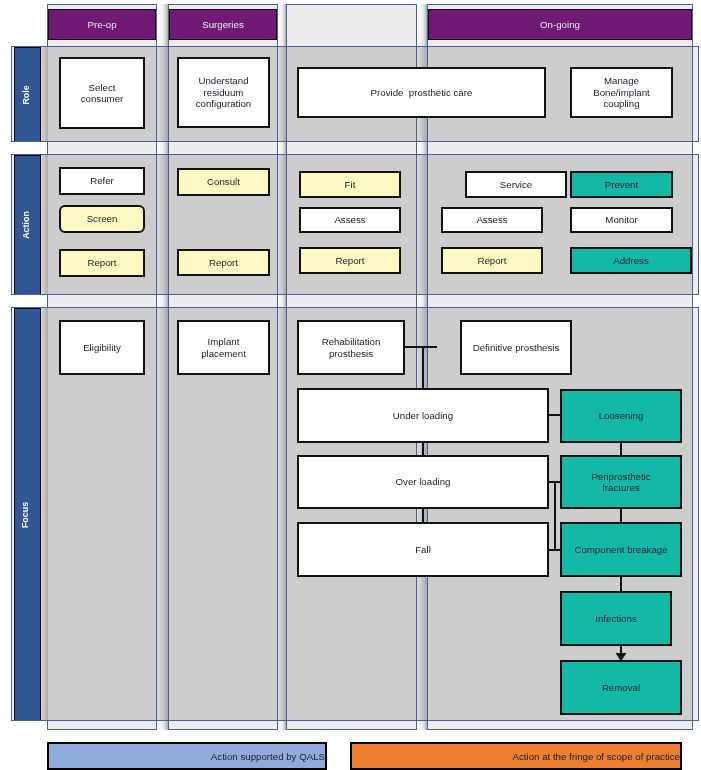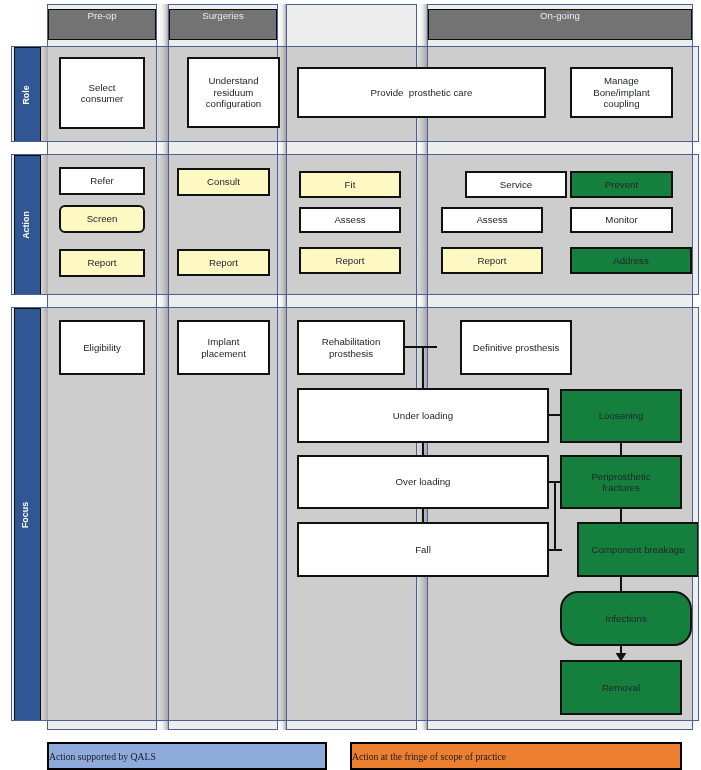--- a/index.html
+++ b/index.html
@@ -13,44 +13,44 @@
   
   .colpane{border:1px solid #4b6098;background:#ededee;}
   .rowpane{border:1px solid #4b6098;background:#ededee;}
   .rowpane-edge{border:1px solid #4b6098;background:transparent;}
   .cell{background:#cdcdcd;}
   .gap-shadow{background:linear-gradient(90deg,#d8d8d8 0%,#d3d3d3 22%,#c6c6c6 52%,#b2b2b2 82%,#a9a9a9 96%,#c9c9c9 100%);}
   .gap-shadow-light{background:linear-gradient(90deg,#fcfcfc 0%,#fbfbfb 22%,#ededed 55%,#c8c8c8 86%,#aeaeae 97%,#dcdcdc 100%);}
   .left-shadow{background:linear-gradient(90deg,#d4d4d4 0%,#c9c9c9 38%,#b5b5b5 78%,#ababab 100%);}
 
   
-  .colhead{background:#737373;border:1.6px solid #0c0c0c;
-           display:flex;align-items:flex-start;justify-content:center;
+  .colhead{background:#701a75;border:1.6px solid #0c0c0c;
+           display:flex;align-items:center;justify-content:center;
            color:#e8ebf1;font-size:9.7px;}
   .rowhead{background:#305694;border:1.6px solid #0c0c0c;
            display:flex;align-items:center;justify-content:center;
            color:#ffffff;font-size:8.9px;font-weight:bold;}
   .rowhead span{display:block;transform:rotate(-90deg) translateY(-2px);white-space:nowrap;}
 
   
   .node{border:2px solid #111111;background:#ffffff;
         display:flex;align-items:center;justify-content:center;
         text-align:center;font-size:9.7px;line-height:11.4px;color:#22252e;
         padding:0 6px;}
   .node > span{display:block;}
   .node.blue{background:#fef9c3;}
-  .node.orange{background:#15803d;}
+  .node.orange{background:#14b8a6;}
 
   
   .hline{background:#111111;height:2px;}
   .vline{background:#111111;width:2px;}
 
   
   .legend{border:2.2px solid #000000;display:flex;align-items:center;
-          justify-content:flex-start;font-size:9.7px;color:#1b1b25;font-family:Liberation Serif, serif;}
+          justify-content:flex-end;font-size:9.7px;color:#1b1b25;}
 </style>
 </head>
 <body>
 
 <div id="stage">
 
   <div class="abs rowpane" style="left:11px;top:46px;width:688px;height:96px;"></div>
   <div class="abs rowpane" style="left:11px;top:154px;width:688px;height:141px;"></div>
   <div class="abs rowpane" style="left:11px;top:307px;width:688px;height:414px;"></div>
 
@@ -106,21 +106,21 @@
   <div class="abs rowhead" style="left:14px;top:155px;width:27px;height:140px;">
     <span>Action</span>
   </div>
   <div class="abs rowhead" style="left:14px;top:308px;width:27px;height:413px;">
     <span>Focus</span>
   </div>
 
   <div class="abs node" style="left:59px;top:57px;width:86px;height:72px;">
     <span>Select consumer</span>
   </div>
-  <div class="abs node" style="left:187px;top:57px;width:93px;height:71px;">
+  <div class="abs node" style="left:177px;top:57px;width:93px;height:71px;">
     <span>Understand residuum configuration</span>
   </div>
   <div class="abs node" style="left:297px;top:67px;width:249px;height:51px;">
     <span style="white-space:pre-wrap">Provide  prosthetic care</span>
   </div>
   <div class="abs node" style="left:570px;top:67px;width:103px;height:51px;">
     <span>Manage Bone/implant coupling</span>
   </div>
 
   <div class="abs node" style="left:59px;top:167px;width:86px;height:28px;">
@@ -208,24 +208,24 @@
   <div class="abs node" style="left:297px;top:522px;width:252px;height:55px;">
     <span>Fall</span>
   </div>
 
   <div class="abs node orange" style="left:560px;top:389px;width:122px;height:54px;">
     <span>Loosening</span>
   </div>
   <div class="abs node orange" style="left:560px;top:455px;width:122px;height:54px;">
     <span style="max-width:74px">Periprosthetic fractures</span>
   </div>
-  <div class="abs node orange" style="left:560px;top:522px;width:122px;height:55px;margin-left:17px;">
+  <div class="abs node orange" style="left:560px;top:522px;width:122px;height:55px;">
     <span>Component breakage</span>
   </div>
-  <div class="abs node orange" style="left:560px;top:591px;width:132px;height:55px;border-radius:18px;">
+  <div class="abs node orange" style="left:560px;top:591px;width:112px;height:55px;">
     <span>Infections</span>
   </div>
   <div class="abs node orange" style="left:560px;top:660px;width:122px;height:55px;">
     <span>Removal</span>
   </div>
 
   <div class="abs rowpane-edge" style="left:11px;top:46px;width:688px;height:96px;"></div>
   <div class="abs rowpane-edge" style="left:11px;top:154px;width:688px;height:141px;"></div>
   <div class="abs rowpane-edge" style="left:11px;top:307px;width:688px;height:414px;"></div>
 

